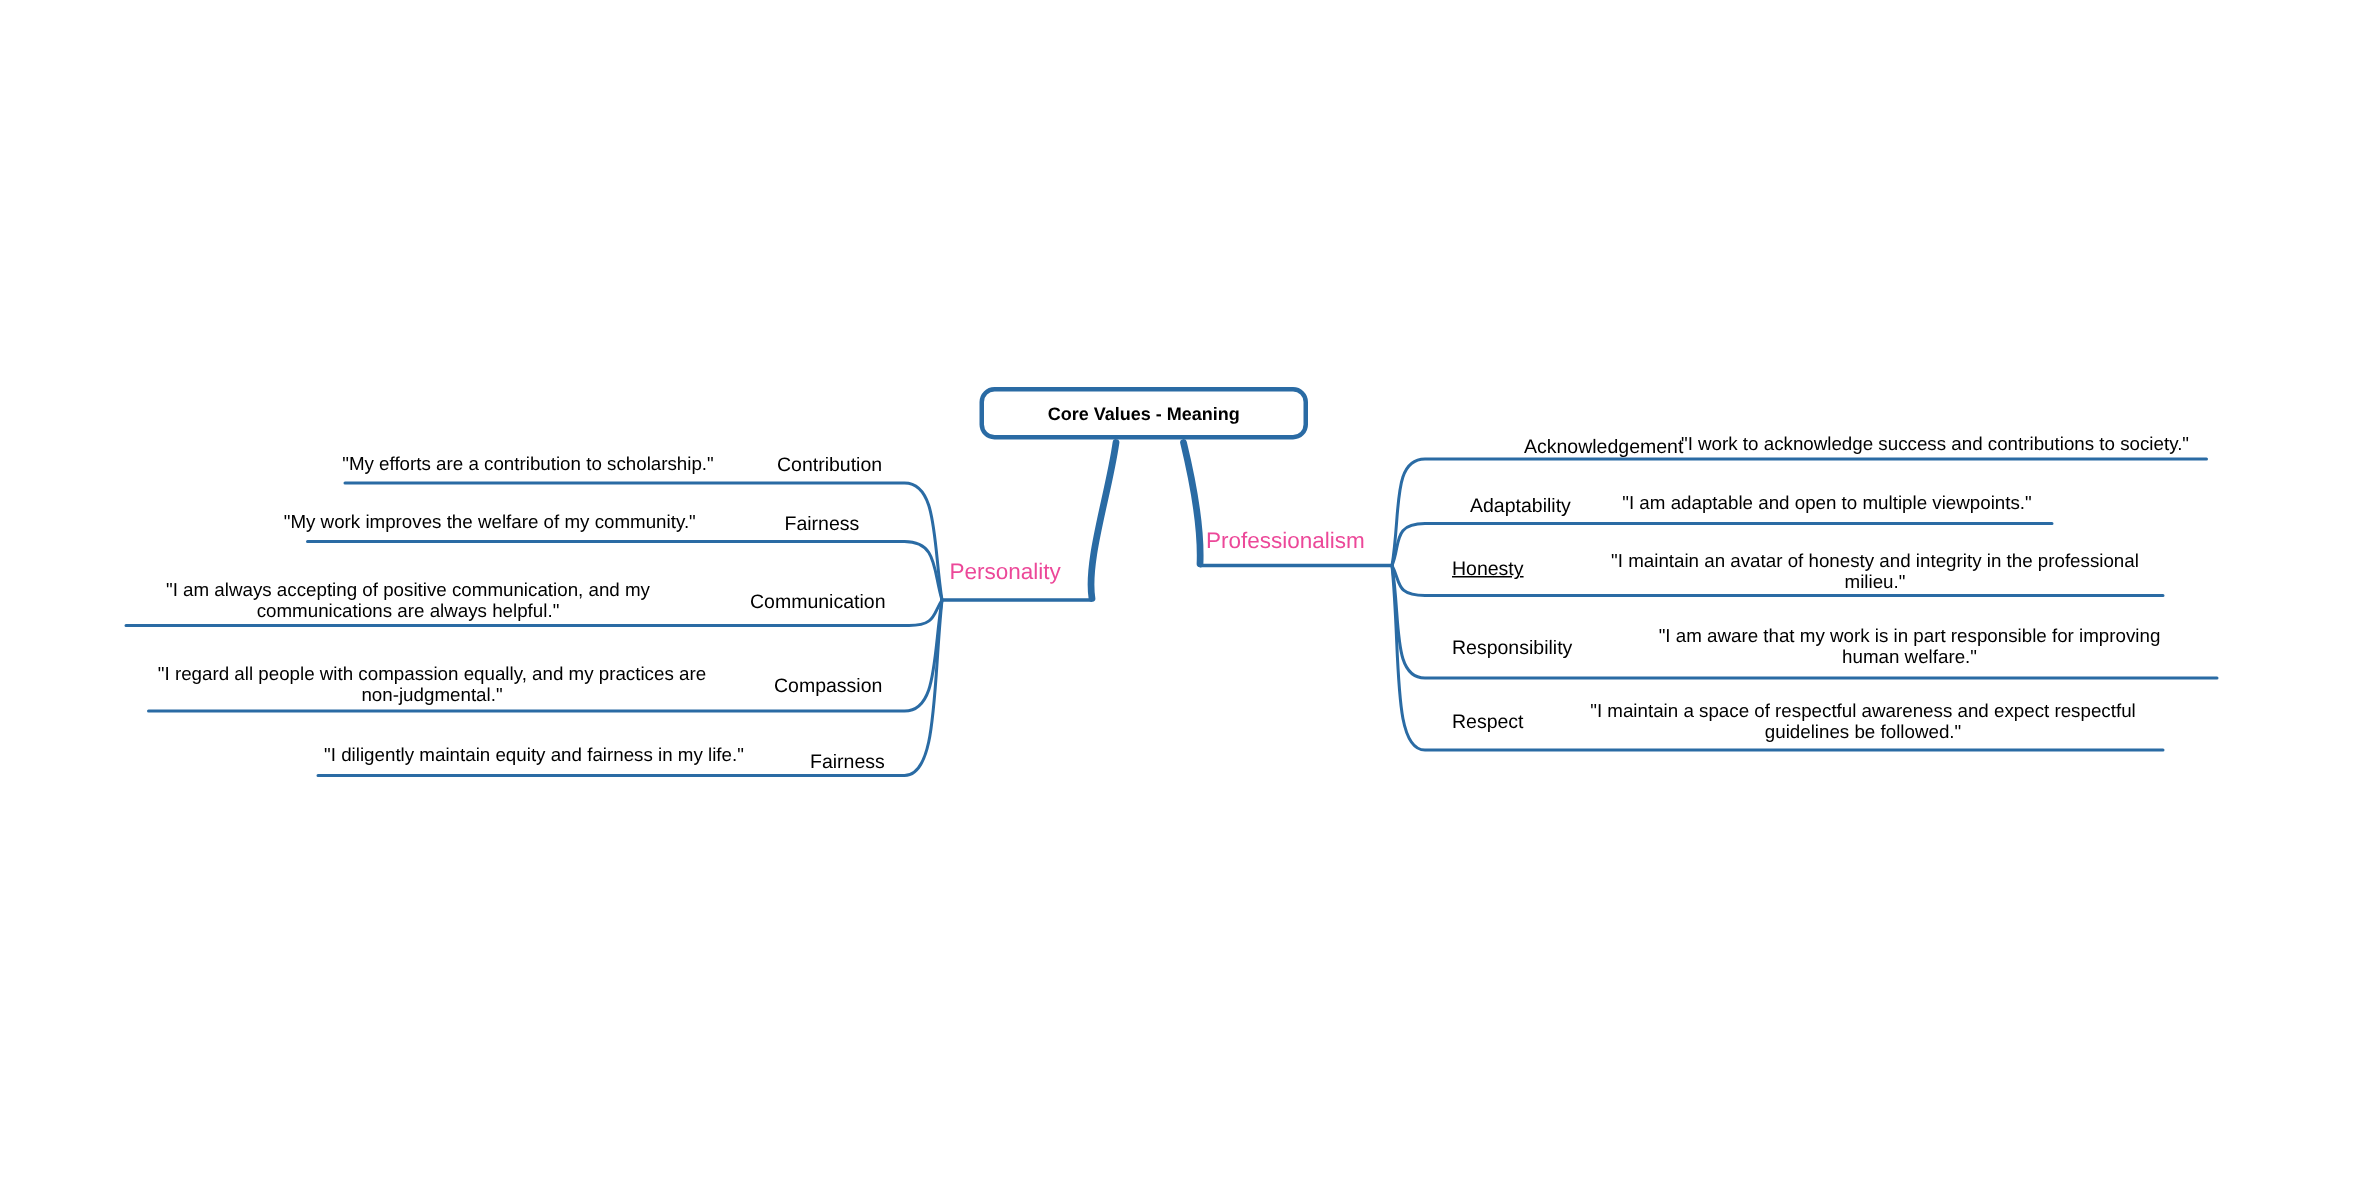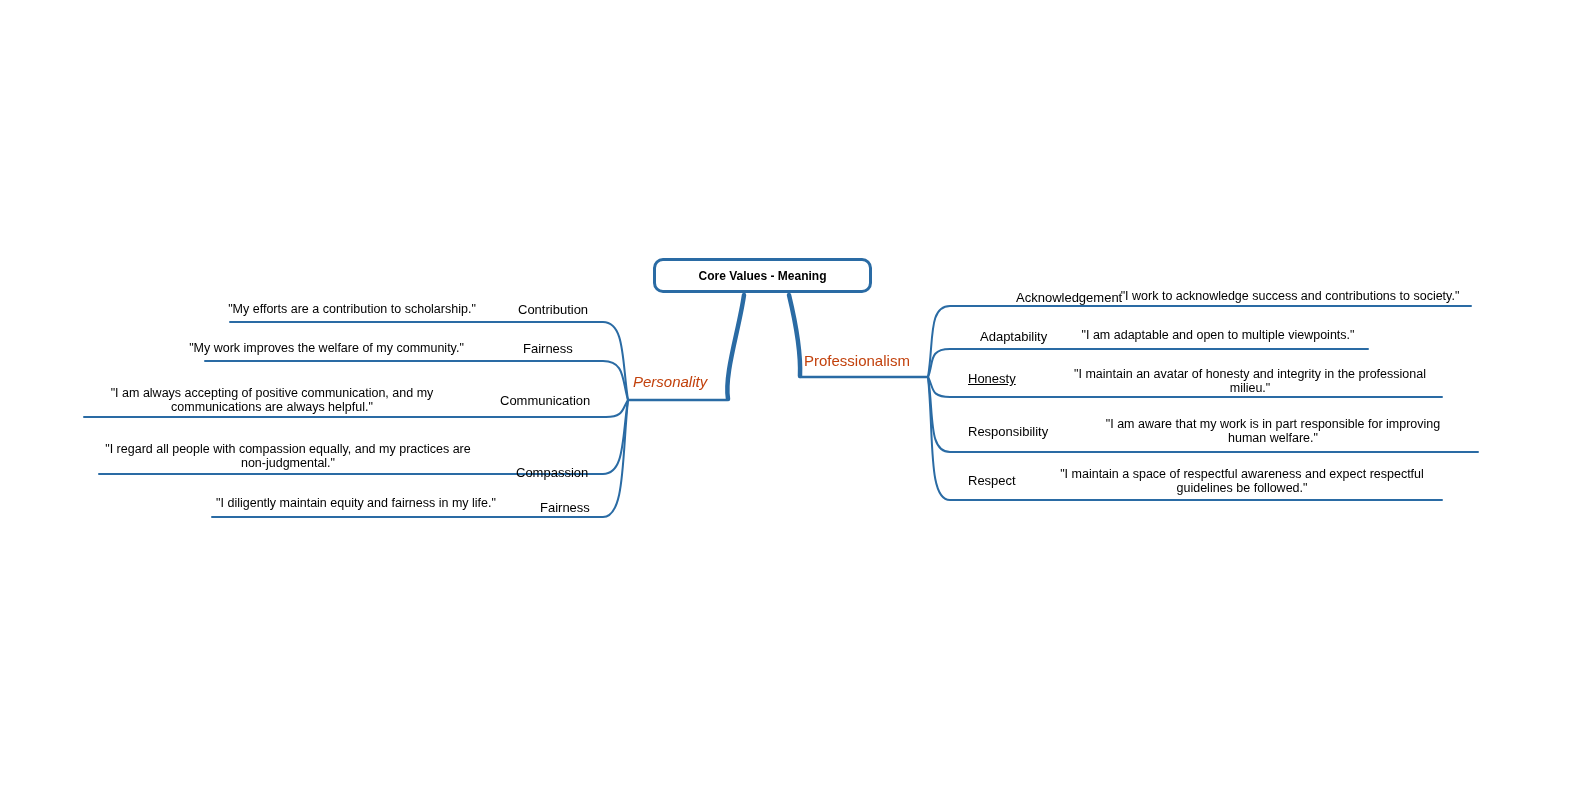--- a/index.html
+++ b/index.html
@@ -35,21 +35,21 @@
     justify-content: center;
     font-size: 12px;
     font-weight: bold;
     color: #000000;
     box-sizing: border-box;
     white-space: nowrap;
   }
   .branch-label {
     position: absolute;
     font-size: 15px;
-    color: #c2410c;
+    color: #ec4899;
     white-space: nowrap;
     line-height: 17px;
   }
   .leaf-label {
     position: absolute;
     font-size: 13px;
     color: #000000;
     white-space: nowrap;
     line-height: 15px;
   }
@@ -84,34 +84,34 @@
       <path d="M1471,306 L950,306 C928,306 934,341 928,377" stroke-width="2"></path>
       <path d="M1368,349 L950,349 C928,349 934,363 928,377" stroke-width="2"></path>
       <path d="M1442,397 L950,397 C930,397 934,388 928,377" stroke-width="2"></path>
       <path d="M1478,452 L950,452 C928,452 934,414 928,377" stroke-width="2"></path>
       <path d="M1442,500 L950,500 C928,500 934,438 928,377" stroke-width="2"></path>
     </g>
   </svg>
 
   <div class="root-node">Core Values - Meaning</div>
 
-  <div class="branch-label" style="left:633px; top:373px;font-style:italic;">Personality</div>
+  <div class="branch-label" style="left:633px; top:373px;">Personality</div>
   <div class="branch-label" style="left:804px; top:352px;">Professionalism</div>
 
   <div class="quote" style="left:167px; top:302px; width:370px;">"My efforts are a contribution to scholarship."</div>
   <div class="leaf-label" style="left:500px; top:302px;margin-left:18px;">Contribution</div>
 
   <div class="quote" style="left:150px; top:341px; width:353px;">"My work improves the welfare of my community."</div>
   <div class="leaf-label" style="left:523px; top:341px;">Fairness</div>
 
   <div class="quote" style="left:107px; top:386px; width:330px;">"I am always accepting of positive communication, and my communications are always helpful."</div>
   <div class="leaf-label" style="left:500px; top:393px;">Communication</div>
 
   <div class="quote" style="left:102px; top:442px; width:372px;">"I regard all people with compassion equally, and my practices are non-judgmental."</div>
-  <div class="leaf-label" style="left:516px; top:449px;margin-top:16px;">Compassion</div>
+  <div class="leaf-label" style="left:516px; top:449px;">Compassion</div>
 
   <div class="quote" style="left:210px; top:496px; width:292px;">"I diligently maintain equity and fairness in my life."</div>
   <div class="leaf-label" style="left:540px; top:500px;">Fairness</div>
 
   <div class="leaf-label" style="left:1004px; top:290px;margin-left:12px;">Acknowledgement</div>
   <div class="quote" style="left:1112px; top:289px; width:356px;">"I work to acknowledge success and contributions to society."</div>
 
   <div class="leaf-label" style="left:968px; top:329px;margin-left:12px;">Adaptability</div>
   <div class="quote" style="left:1078px; top:328px; width:280px;">"I am adaptable and open to multiple viewpoints."</div>
 

